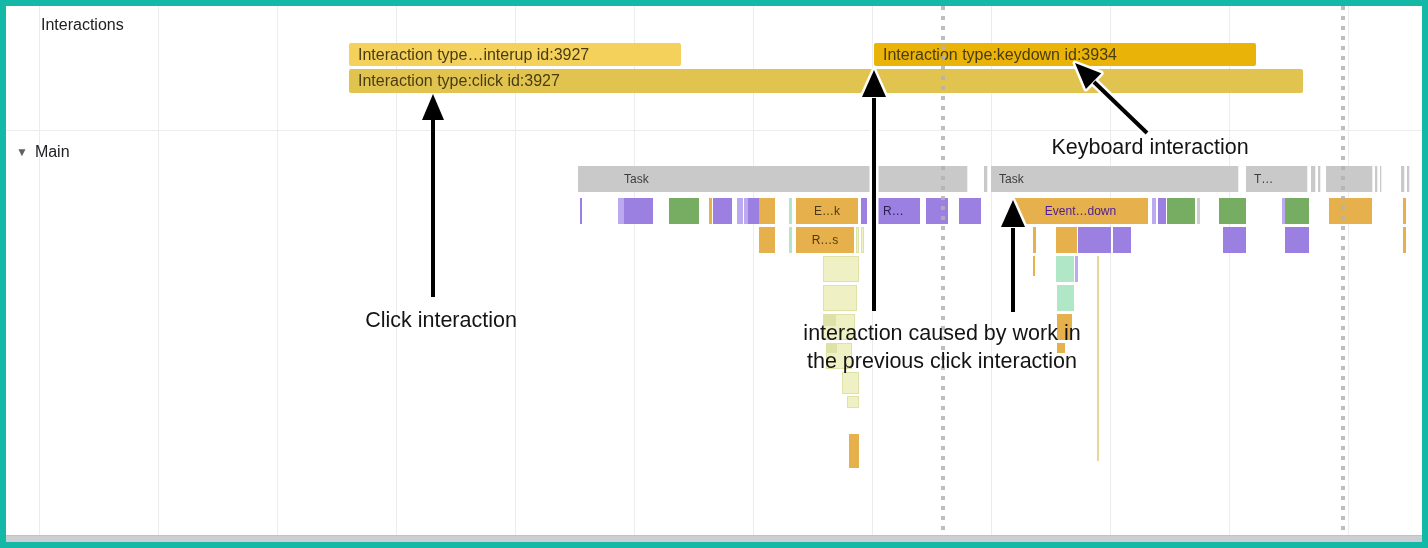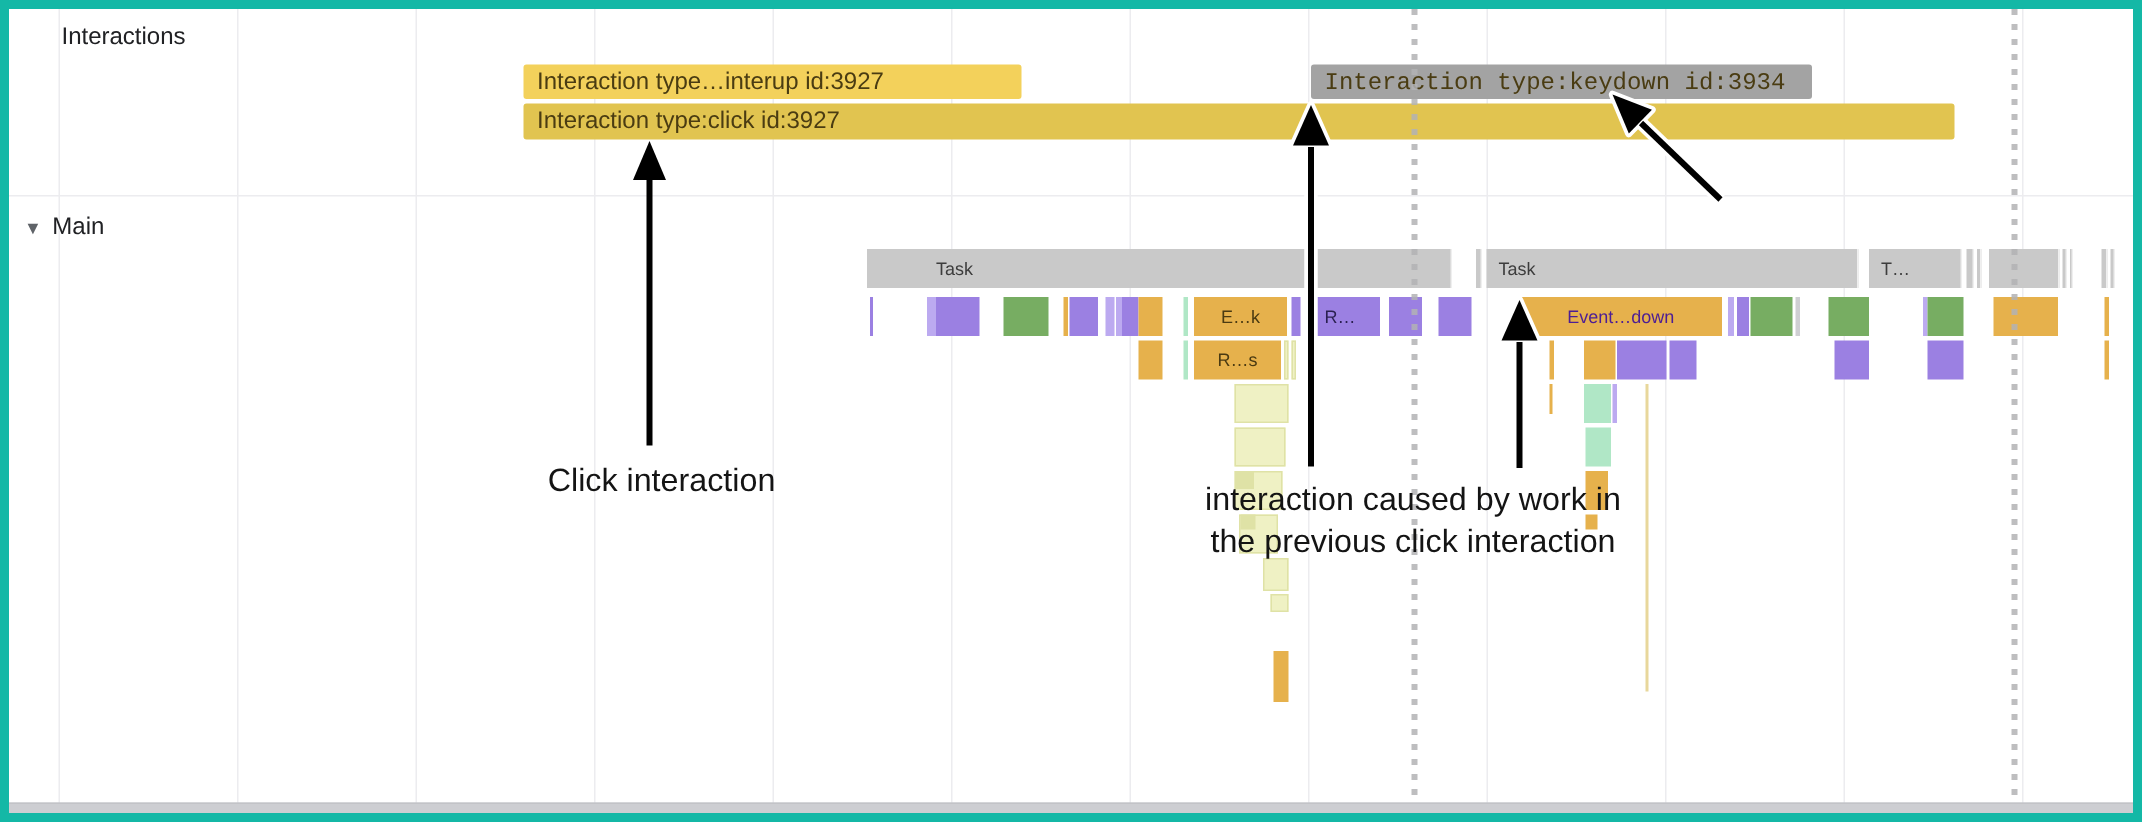--- a/index.html
+++ b/index.html
@@ -64,21 +64,21 @@
   <div class="track-label" id="interactions-label">Interactions</div>
 
   <div class="track-label" id="main-label-row">
     <span class="tri">▼</span>
     <span>Main</span>
   </div>
 
   <div id="interaction-bars">
       <div class="ibar" style="left: 343px; top: 37px; width: 332px; height: 23px; background: rgb(243, 209, 91);">Interaction type…interup id:3927</div>
       <div class="ibar" style="left: 343px; top: 63px; width: 954px; height: 24px; background: rgb(225, 196, 80);">Interaction type:click id:3927</div>
-      <div class="ibar" style="left: 868px; top: 37px; width: 334px; height: 23px; background: #a3a3a3; font-family: Liberation Mono, monospace;">Interaction type:keydown id:3934</div>
+      <div class="ibar" style="left: 868px; top: 37px; width: 382px; height: 23px; background: #eab308;">Interaction type:keydown id:3934</div>
     </div>
 
   <div id="flame-layer">
       <div class="seg" style="left: 572px; top: 160px; width: 390px; height: 26px; background: rgb(201, 201, 201); box-shadow: rgba(255, 255, 255, 0.7) -1px 0px 0px inset;">
         <span class="seg-label left" style="padding-left: 46px; color: rgb(61, 61, 61);">Task</span>
       </div>
       <div class="seg" style="left: 978px; top: 160px; width: 4px; height: 26px; background: rgb(201, 201, 201); box-shadow: rgba(255, 255, 255, 0.7) -1px 0px 0px inset;"></div>
       <div class="seg" style="left: 985px; top: 160px; width: 248px; height: 26px; background: rgb(201, 201, 201); box-shadow: rgba(255, 255, 255, 0.7) -1px 0px 0px inset;">
         <span class="seg-label left" style="padding-left: 8px; color: rgb(61, 61, 61);">Task</span>
       </div>
@@ -182,20 +182,21 @@
 
     <g>
       <line x1="1141" y1="127" x2="1085" y2="73" stroke="#fff" stroke-width="9"></line>
       <polygon points="1069,57 1079.9,83 1095.3,67.2" fill="#000" stroke="#fff" stroke-width="5" paint-order="stroke" stroke-linejoin="round"></polygon>
       <line x1="1141" y1="127" x2="1088" y2="76" stroke="#000" stroke-width="4"></line>
     </g>
   </svg>
 
   <div class="annot" style="left:346px;top:300px;width:178px;">Click interaction</div>
 
+  <div class="annot" style="left:1028px;top:127px;width:232px;">Keyboard interaction</div>
 
   <div class="annot" style="left:766px;top:313px;width:340px;">
     <span style="display:block">interaction caused by work in</span>
     <span style="display:block">the previous click interaction</span>
   </div>
 
   <div id="bottom-scrollbar"></div>
 </div>
 
 </body></html>

